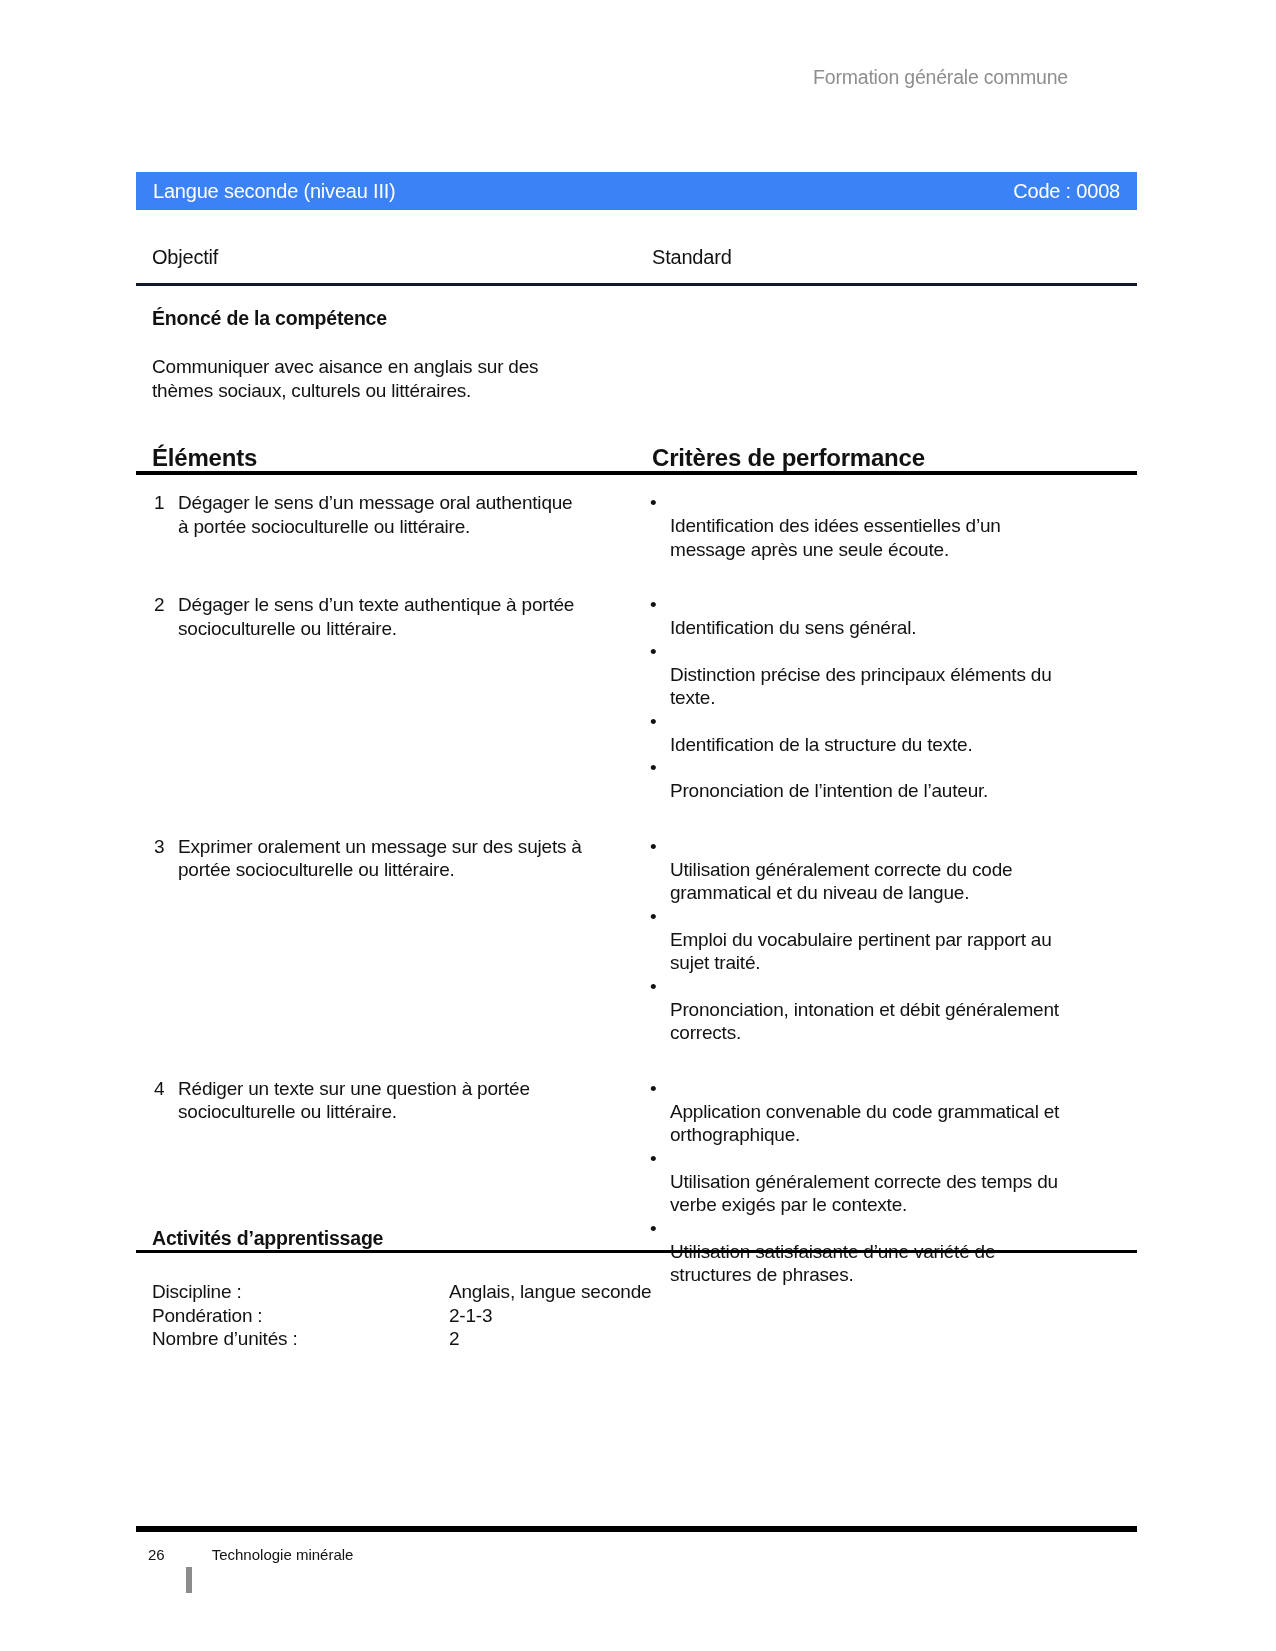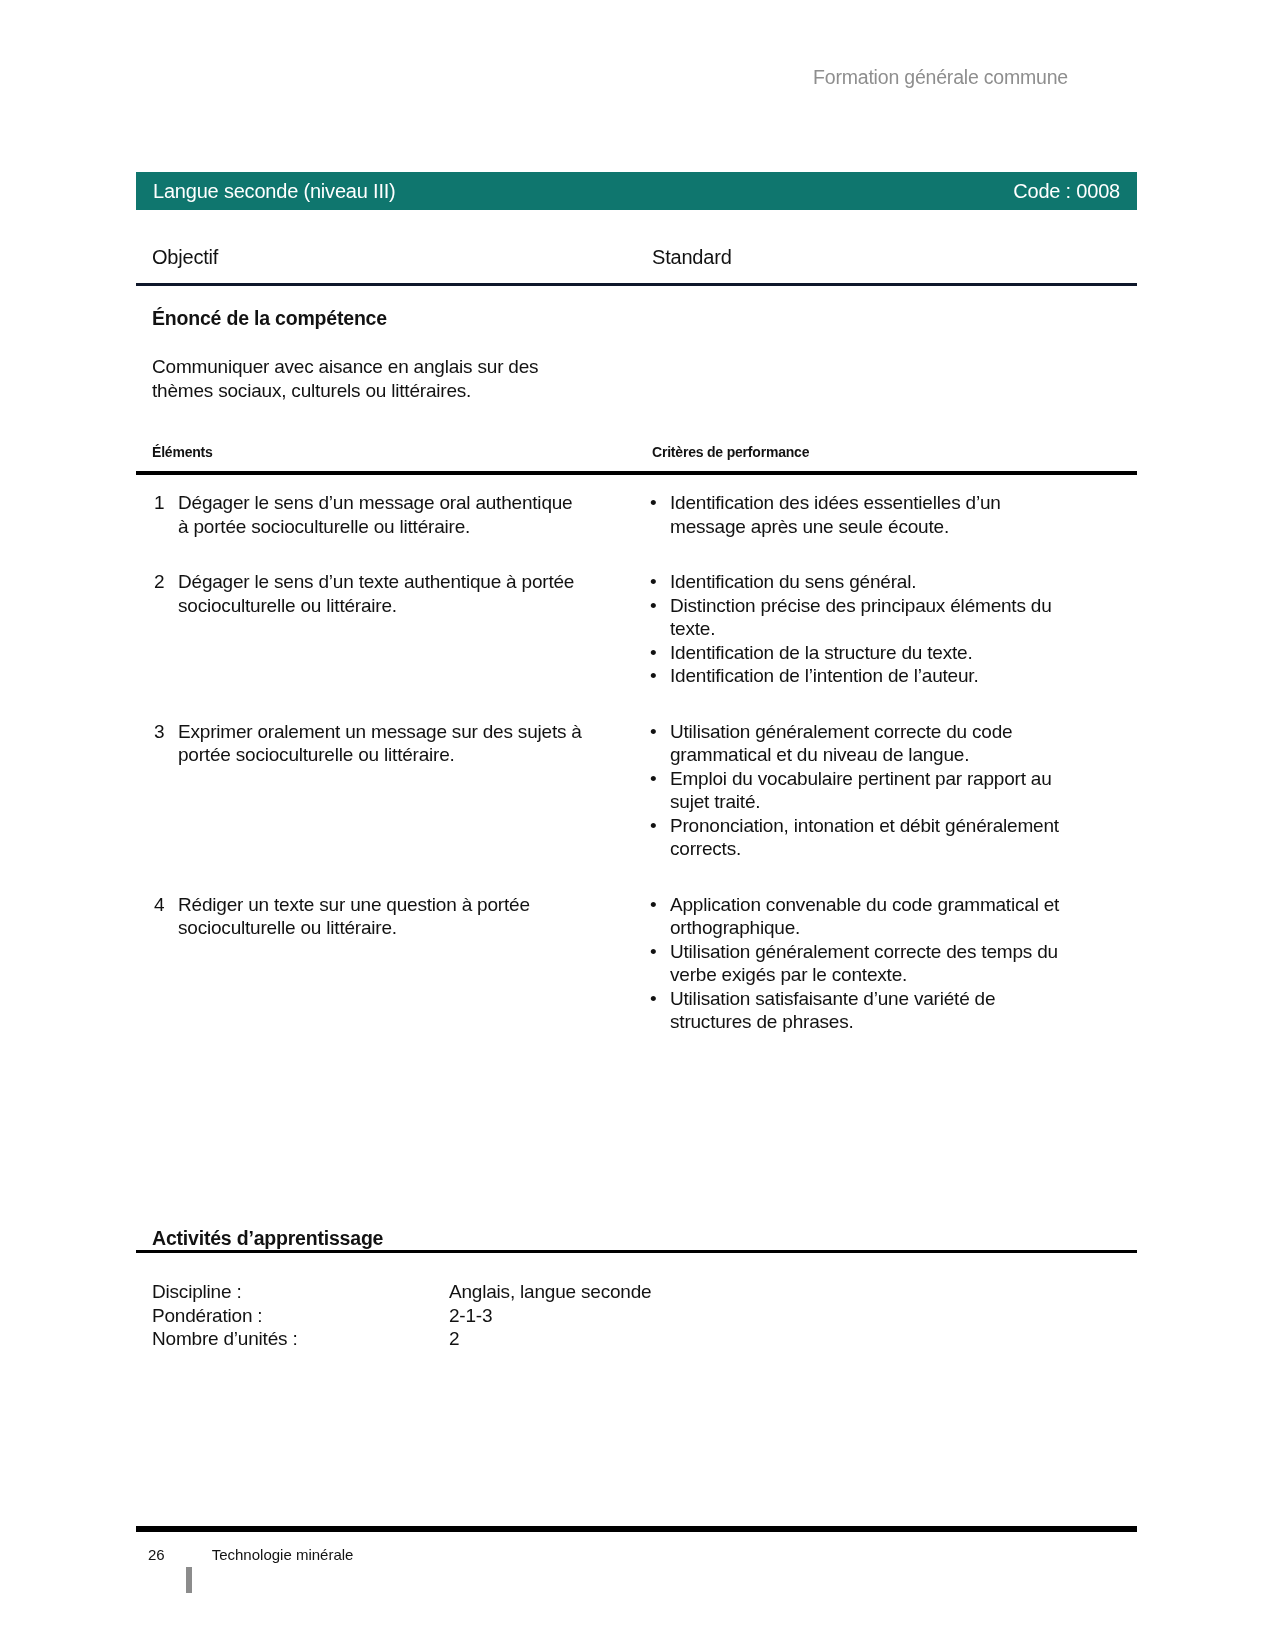--- a/index.html
+++ b/index.html
@@ -15,21 +15,21 @@
   
   .running-head {
     position:absolute; left:136px; top:66px; width:1001px;
     box-sizing:border-box; padding-right:69px;
     text-align:right;
     color:#8e8e8e; font-size:19.5px;
   }
   
   .title-bar {
     position:absolute; left:136px; top:172px; width:1001px; height:38px;
-    background:#0f766e; color:#ffffff;
+    background:#3b82f6; color:#ffffff;
     display:flex; justify-content:space-between; align-items:center;
     box-sizing:border-box; padding:0 17px;
     font-size:20px;
   }
   
   .objstd-row {
     position:absolute; left:136px; top:243px; width:1001px; height:40px;
     border-bottom:3px solid #0f172a;
     font-size:20px;
   }
@@ -43,39 +43,39 @@
   .enonce-text {
     position:absolute; left:152px; top:355px; width:500px;
     font-size:19px; line-height:23.5px;
     white-space:pre-line;
   }
 
   
   .table-head {
     position:absolute; left:136px; top:443px; width:1001px; height:28px;
     border-bottom:4px solid #000;
-    font-size:14px; font-weight:bold;
+    font-size:24px; font-weight:bold;
   }
   .table-head .th-left  { position:absolute; left:16px;  top:1px; }
   .table-head .th-right { position:absolute; left:516px; top:1px; }
 
   
   .items {
     position:absolute; left:136px; top:491px; width:1001px;
     font-size:19px; line-height:23.5px;
   }
   .item { display:grid; grid-template-columns:514px 1fr; margin-bottom:32px; }
   .item:last-child { margin-bottom:0; }
   .item-left { display:grid; grid-template-columns:42px 1fr; align-items:start; }
   .item-num { box-sizing:border-box; padding-left:18px; }
   .item-text { white-space:pre-line; }
   ul.criteria { margin:0; padding:0; list-style:none; }
   .crit-li { display:grid; grid-template-columns:20px 1fr; }
   .crit-bullet::before { content:"•"; }
-  .crit-text { white-space:pre-line; }
+  .crit-text { white-space:pre-line;margin-top:23px; }
 
   
   .activities-head {
     position:absolute; left:136px; top:1227px; width:1001px; height:23px;
     border-bottom:3px solid #000;
   }
   .activities-head span {
     position:absolute; left:16px; top:0;
     font-size:19.5px; font-weight:bold;
   }
@@ -161,21 +161,21 @@
           <span class="crit-bullet"></span>
           <span class="crit-text">Distinction précise des principaux éléments du
 texte.</span>
         </li>
         <li class="crit-li">
           <span class="crit-bullet"></span>
           <span class="crit-text">Identification de la structure du texte.</span>
         </li>
         <li class="crit-li">
           <span class="crit-bullet"></span>
-          <span class="crit-text">Identification de l’intention de l’auteur.</span>
+          <span class="crit-text">Prononciation de l’intention de l’auteur.</span>
         </li>
       </ul>
     </div>
 
     <div class="item">
       <div class="item-left">
         <span class="item-num">3</span>
         <span class="item-text">Exprimer oralement un message sur des sujets à
 portée socioculturelle ou littéraire.</span>
       </div>

